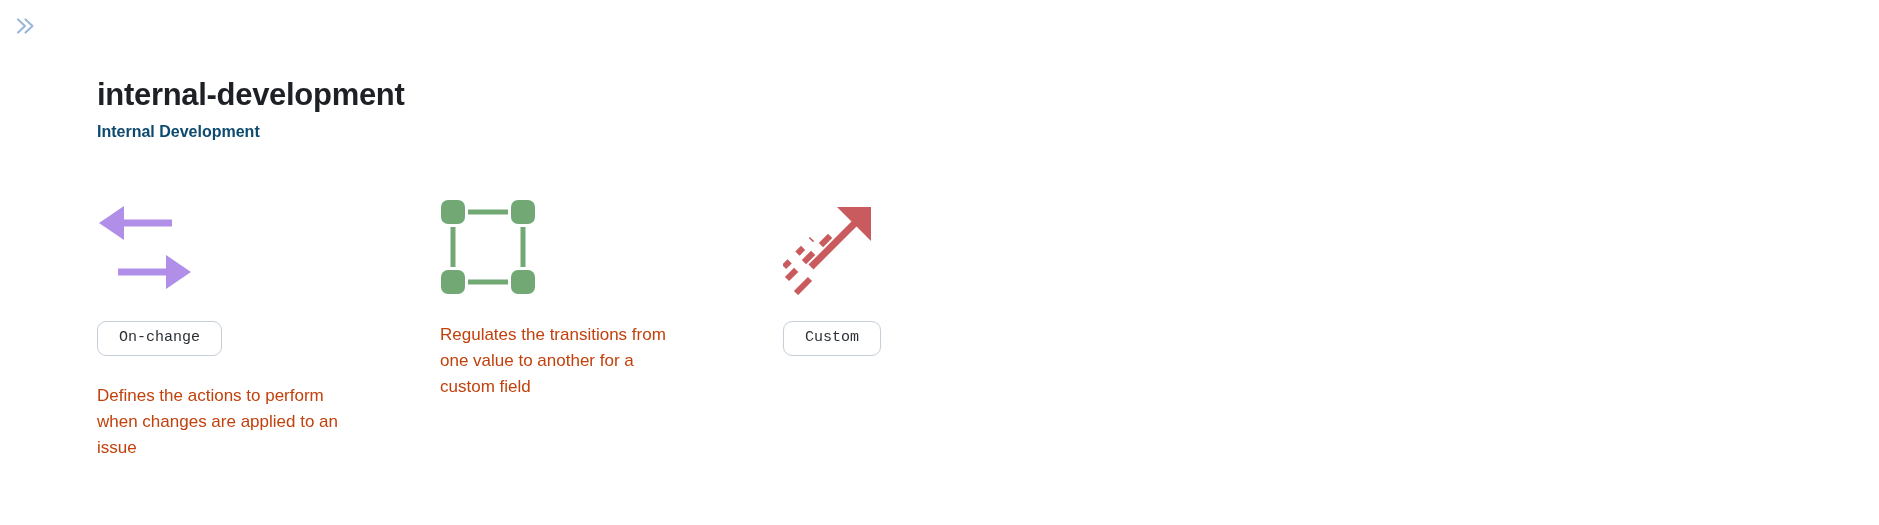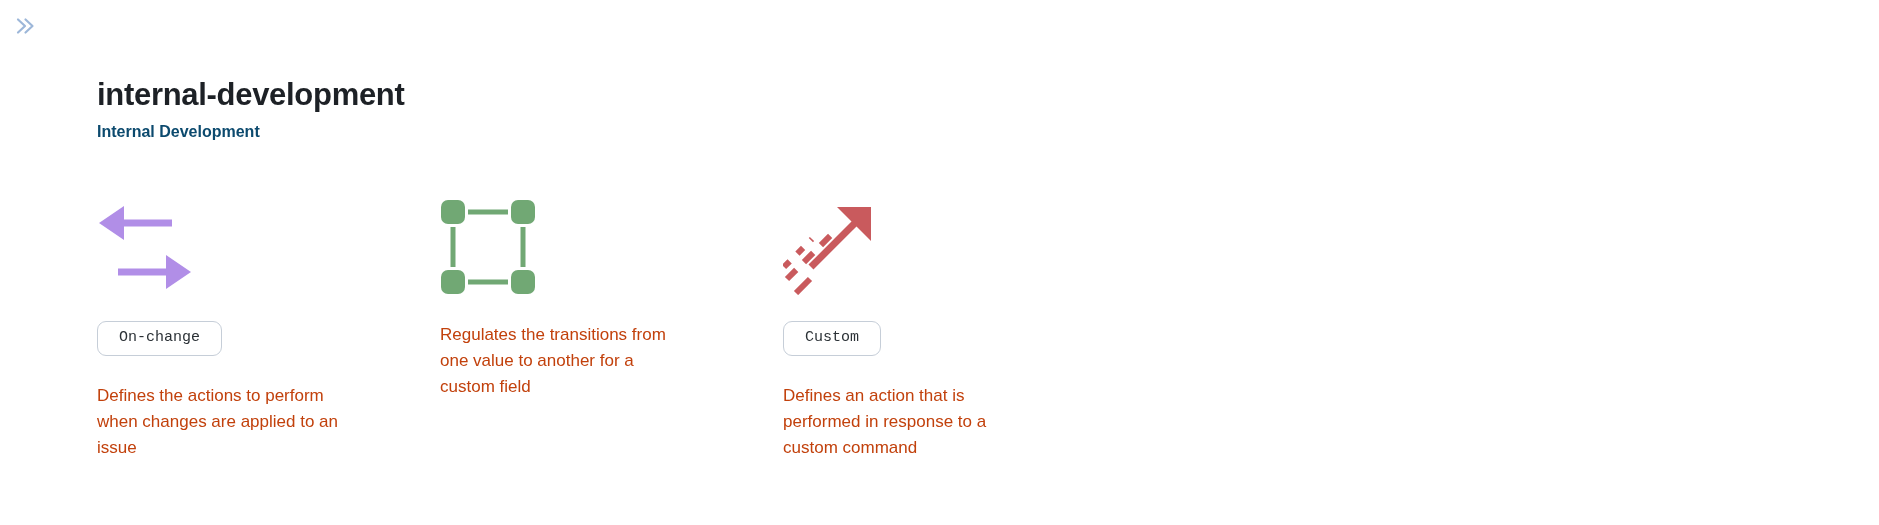--- a/index.html
+++ b/index.html
@@ -112,18 +112,17 @@
           <line x1="28" y1="68" x2="72" y2="24" stroke="currentColor" stroke-width="7"></line>
           <path d="M54 8 L88 8 L88 42 Z" fill="currentColor"></path>
           <line x1="4" y1="80" x2="48" y2="36" stroke="currentColor" stroke-width="6" stroke-dasharray="13 11"></line>
           <line x1="1" y1="68" x2="29" y2="40" stroke="currentColor" stroke-width="6" stroke-dasharray="8 11"></line>
           <line x1="13" y1="94" x2="27" y2="80" stroke="currentColor" stroke-width="6" stroke-dasharray="20"></line>
         </svg>
       </div>
       <button class="pill">
         <span>Custom</span>
       </button>
-      <p class="desc">Defines an action that is performed in response to a custom command</p>
     </div>
 
 
   </div>
 </div>
 
 </body></html>

